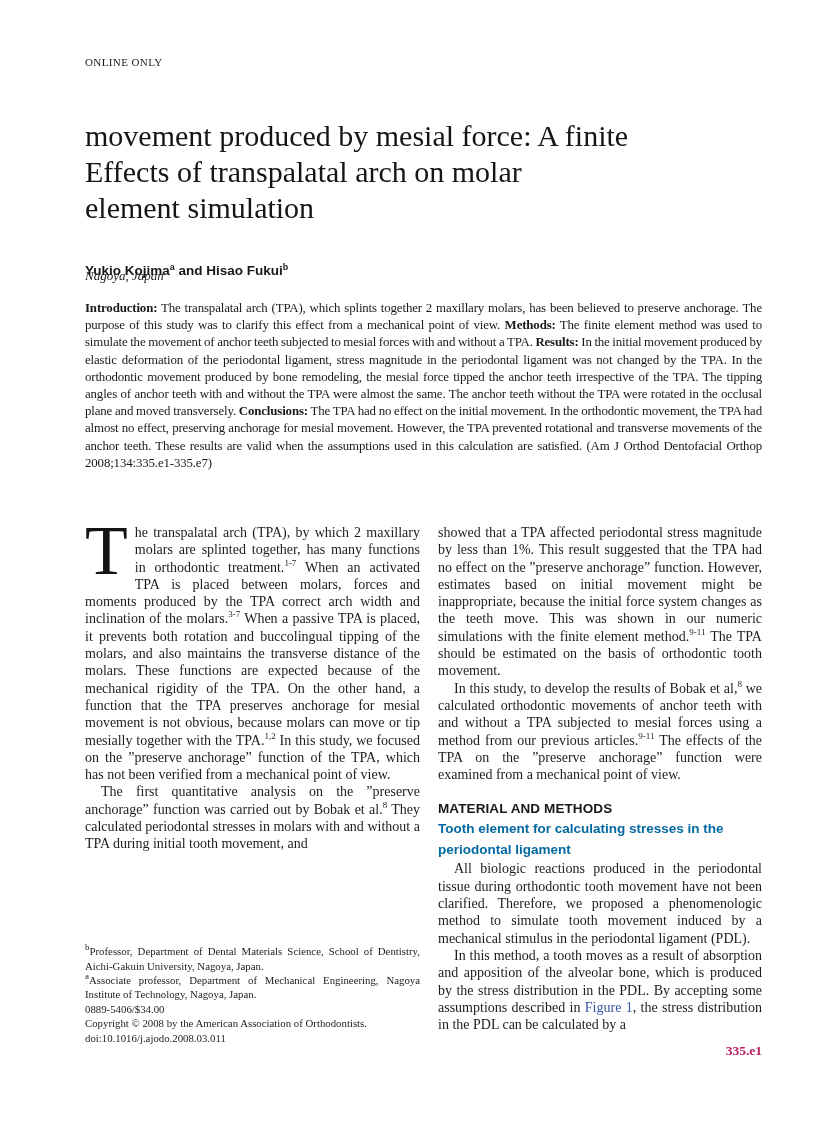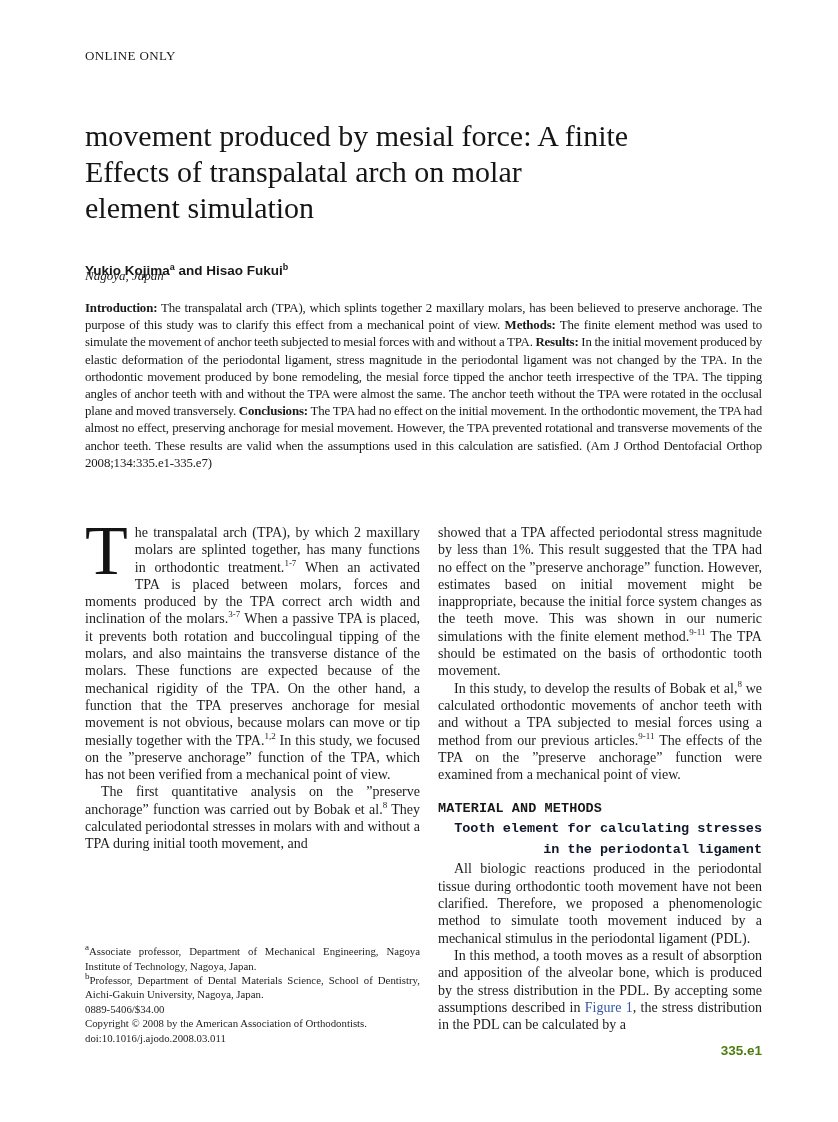--- a/index.html
+++ b/index.html
@@ -2,22 +2,22 @@
 <html><head>
 <meta charset="utf-8">
 <style>
   html,body{margin:0;padding:0;}
   body{
     width:838px;height:1122px;background:#ffffff;position:relative;
     font-family:"Liberation Serif", serif;color:#1c1c1c;
     -webkit-font-smoothing:antialiased;overflow:hidden;
   }
   .kicker{
-    position:absolute;left:85px;top:48px;
-    font-size:13px;letter-spacing:0.4px;color:#1b1b1b;
+    position:absolute;left:85px;top:56px;
+    font-size:11px;letter-spacing:0.4px;color:#1b1b1b;
   }
   .title{
     position:absolute;left:85px;top:118px;width:700px;
     font-size:30px;line-height:36px;color:#151515;
   }
   .authors{
     position:absolute;left:85px;top:248px;
     font-family:"Liberation Sans", sans-serif;font-weight:bold;font-size:13.5px;color:#181818;margin-top:15px;
   }
   .authors sup{font-size:9px;}
@@ -43,31 +43,31 @@
     float:left;font-size:70px;line-height:50px;height:50px;
     margin:2px 7px 2px 0;color:#141414;
   }
   sup{font-size:9px;vertical-align:super;line-height:0;letter-spacing:0;}
   .link{color:#3455a4;}
   .fnotes{
     margin-top:auto;font-size:10.8px;line-height:14.4px;text-align:justify;color:#1c1c1c;
   }
   .fnotes .fn{margin:0;}
   .sec-head{
-    margin:16px 0 0 0;font-family:Liberation Mono, monospace;font-weight:bold;
+    margin:16px 0 0 0;font-family:Liberation Sans, sans-serif;font-weight:bold;
     font-size:13.5px;line-height:19px;letter-spacing:0.1px;color:#181818;text-align:left;
   }
   .sec-subhead{
-    margin:1px 0 0 0;font-family:Liberation Mono, monospace;font-weight:bold;
-    font-size:13.5px;line-height:20.5px;color:#0f172a;text-align:right;
+    margin:1px 0 0 0;font-family:Liberation Sans, sans-serif;font-weight:bold;
+    font-size:13.5px;line-height:20.5px;color:#0369a1;text-align:left;
   }
   .after-head{margin-top:3px;}
   .pageno{
     position:absolute;top:1043px;right:76px;
-    font-family:Liberation Sans, sans-serif;font-weight:bold;font-size:13.5px;color:#4d7c0f;
+    font-family:Liberation Serif, serif;font-weight:bold;font-size:13.5px;color:#be185d;
   }
 </style>
 </head>
 <body>
 
 <div class="kicker">ONLINE ONLY</div>
 
 <div class="title">
   <div>movement produced by mesial force: A finite</div>
   <div>Effects of transpalatal arch on molar</div>
@@ -80,22 +80,22 @@
 
 <div class="abstract"><span class="b">Introduction:</span><span> The transpalatal arch (TPA), which splints together 2 maxillary molars, has been believed to preserve anchorage. The purpose of this study was to clarify this effect from a mechanical point of view. </span><span class="b">Methods:</span><span> The finite element method was used to simulate the movement of anchor teeth subjected to mesial forces with and without a TPA. </span><span class="b">Results:</span><span> In the initial movement produced by elastic deformation of the periodontal ligament, stress magnitude in the periodontal ligament was not changed by the TPA. In the orthodontic movement produced by bone remodeling, the mesial force tipped the anchor teeth irrespective of the TPA. The tipping angles of anchor teeth with and without the TPA were almost the same. The anchor teeth without the TPA were rotated in the occlusal plane and moved transversely. </span><span class="b">Conclusions:</span><span> The TPA had no effect on the initial movement. In the orthodontic movement, the TPA had almost no effect, preserving anchorage for mesial movement. However, the TPA prevented rotational and transverse movements of the anchor teeth. These results are valid when the assumptions used in this calculation are satisfied. (Am J Orthod Dentofacial Orthop 2008;134:335.e1-335.e7)</span></div>
 
 <div class="bodycols">
   <div class="col-left">
     <div>
       <p class="bp"><span class="dropcap">T</span><span><span>he transpalatal arch (TPA), by which 2 maxillary molars are splinted together, has many functions in orthodontic treatment.</span><sup>1-7</sup><span> When an activated TPA is placed between molars, forces and moments produced by the TPA correct arch width and inclination of the molars.</span><sup>3-7</sup><span> When a passive TPA is placed, it prevents both rotation and buccolingual tipping of the molars, and also maintains the transverse distance of the molars. These functions are expected because of the mechanical rigidity of the TPA. On the other hand, a function that the TPA preserves anchorage for mesial movement is not obvious, because molars can move or tip mesially together with the TPA.</span><sup>1,2</sup><span> In this study, we focused on the ”preserve anchorage” function of the TPA, which has not been verified from a mechanical point of view.</span></span></p>
       <p class="bp indent"><span>The first quantitative analysis on the ”preserve anchorage” function was carried out by Bobak et al.</span><sup>8</sup><span> They calculated periodontal stresses in molars with and without a TPA during initial tooth movement, and</span></p>
     </div>
     <div class="fnotes">
+      <p class="fn"><sup>b</sup><span>Professor, Department of Dental Materials Science, School of Dentistry, Aichi-Gakuin University, Nagoya, Japan.</span></p>
       <p class="fn"><sup>a</sup><span>Associate professor, Department of Mechanical Engineering, Nagoya Institute of Technology, Nagoya, Japan.</span></p>
-      <p class="fn"><sup>b</sup><span>Professor, Department of Dental Materials Science, School of Dentistry, Aichi-Gakuin University, Nagoya, Japan.</span></p>
       <p class="fn"><span>0889-5406/$34.00</span></p>
       <p class="fn"><span>Copyright © 2008 by the American Association of Orthodontists.</span></p>
       <p class="fn"><span>doi:10.1016/j.ajodo.2008.03.011</span></p>
     </div>
   </div>
   <div class="col-right">
     <p class="bp"><span>showed that a TPA affected periodontal stress magnitude by less than 1%. This result suggested that the TPA had no effect on the ”preserve anchorage” function. However, estimates based on initial movement might be inappropriate, because the initial force system changes as the teeth move. This was shown in our numeric simulations with the finite element method.</span><sup>9-11</sup><span> The TPA should be estimated on the basis of orthodontic tooth movement.</span></p>
     <p class="bp indent"><span>In this study, to develop the results of Bobak et al,</span><sup>8</sup><span> we calculated orthodontic movements of anchor teeth with and without a TPA subjected to mesial forces using a method from our previous articles.</span><sup>9-11</sup><span> The effects of the TPA on the ”preserve anchorage” function were examined from a mechanical point of view.</span></p>
     <p class="sec-head">MATERIAL AND METHODS</p>
     <p class="sec-subhead">Tooth element for calculating stresses in the periodontal ligament</p>

